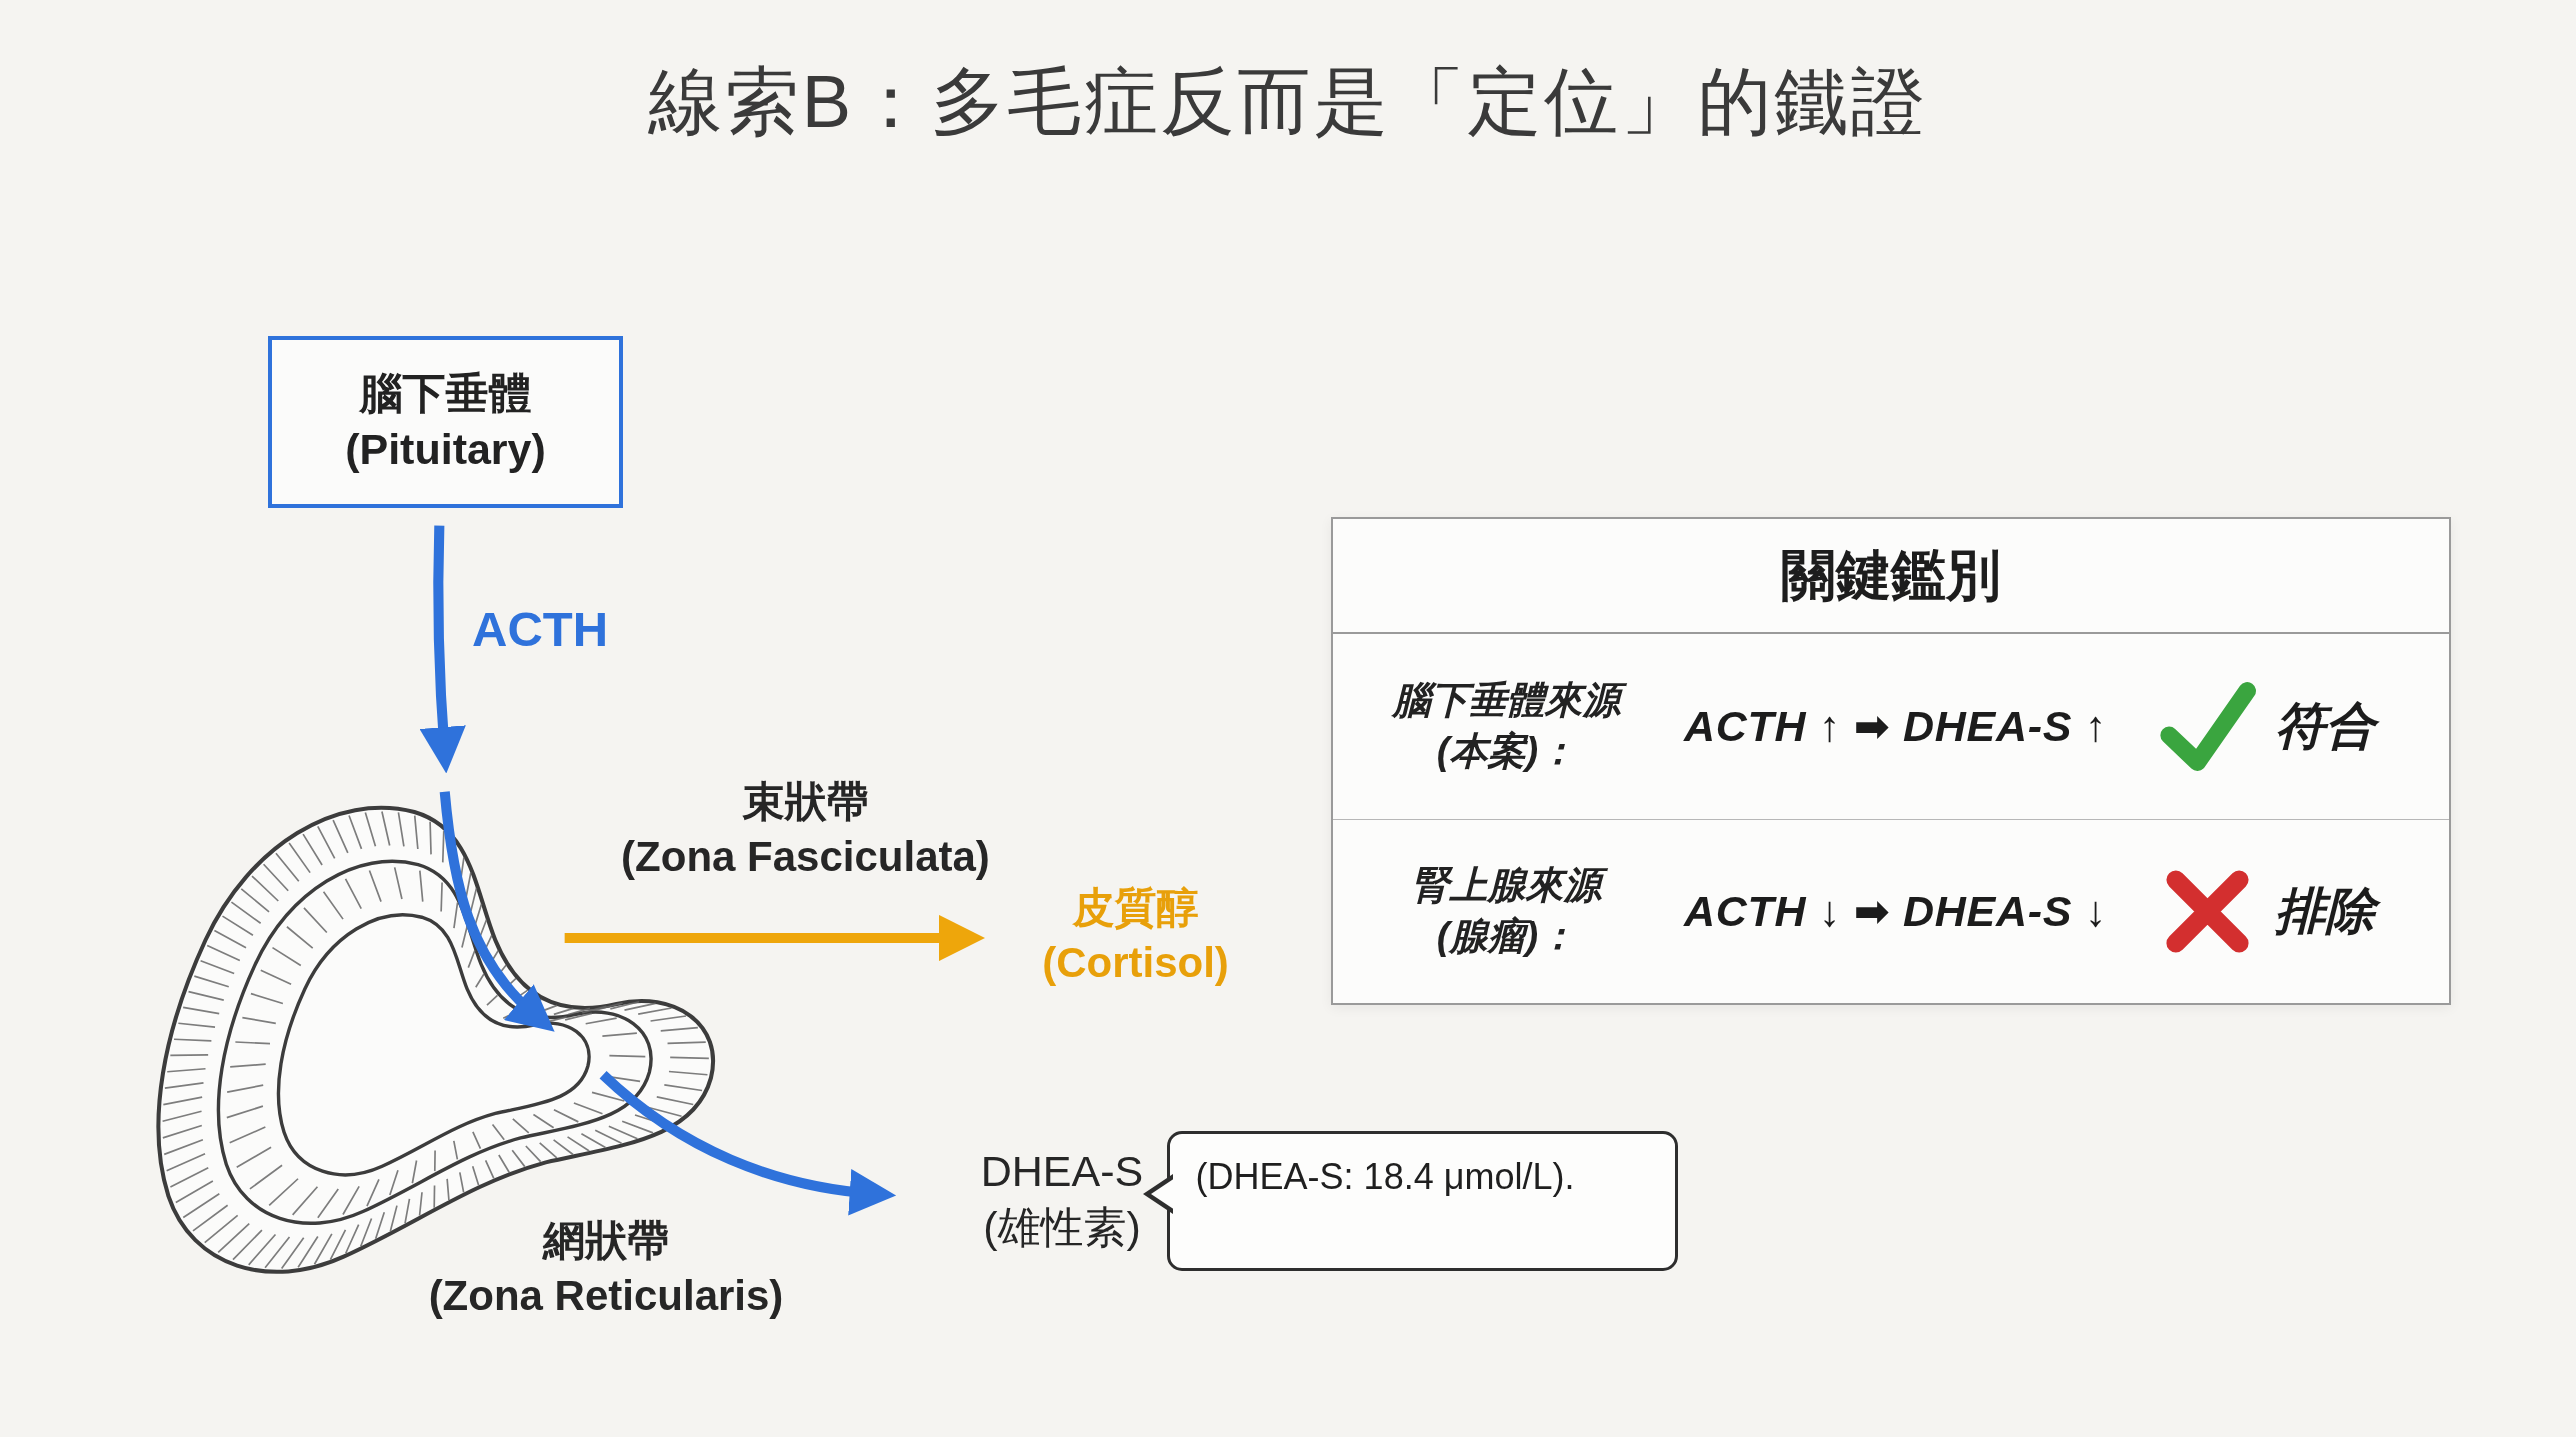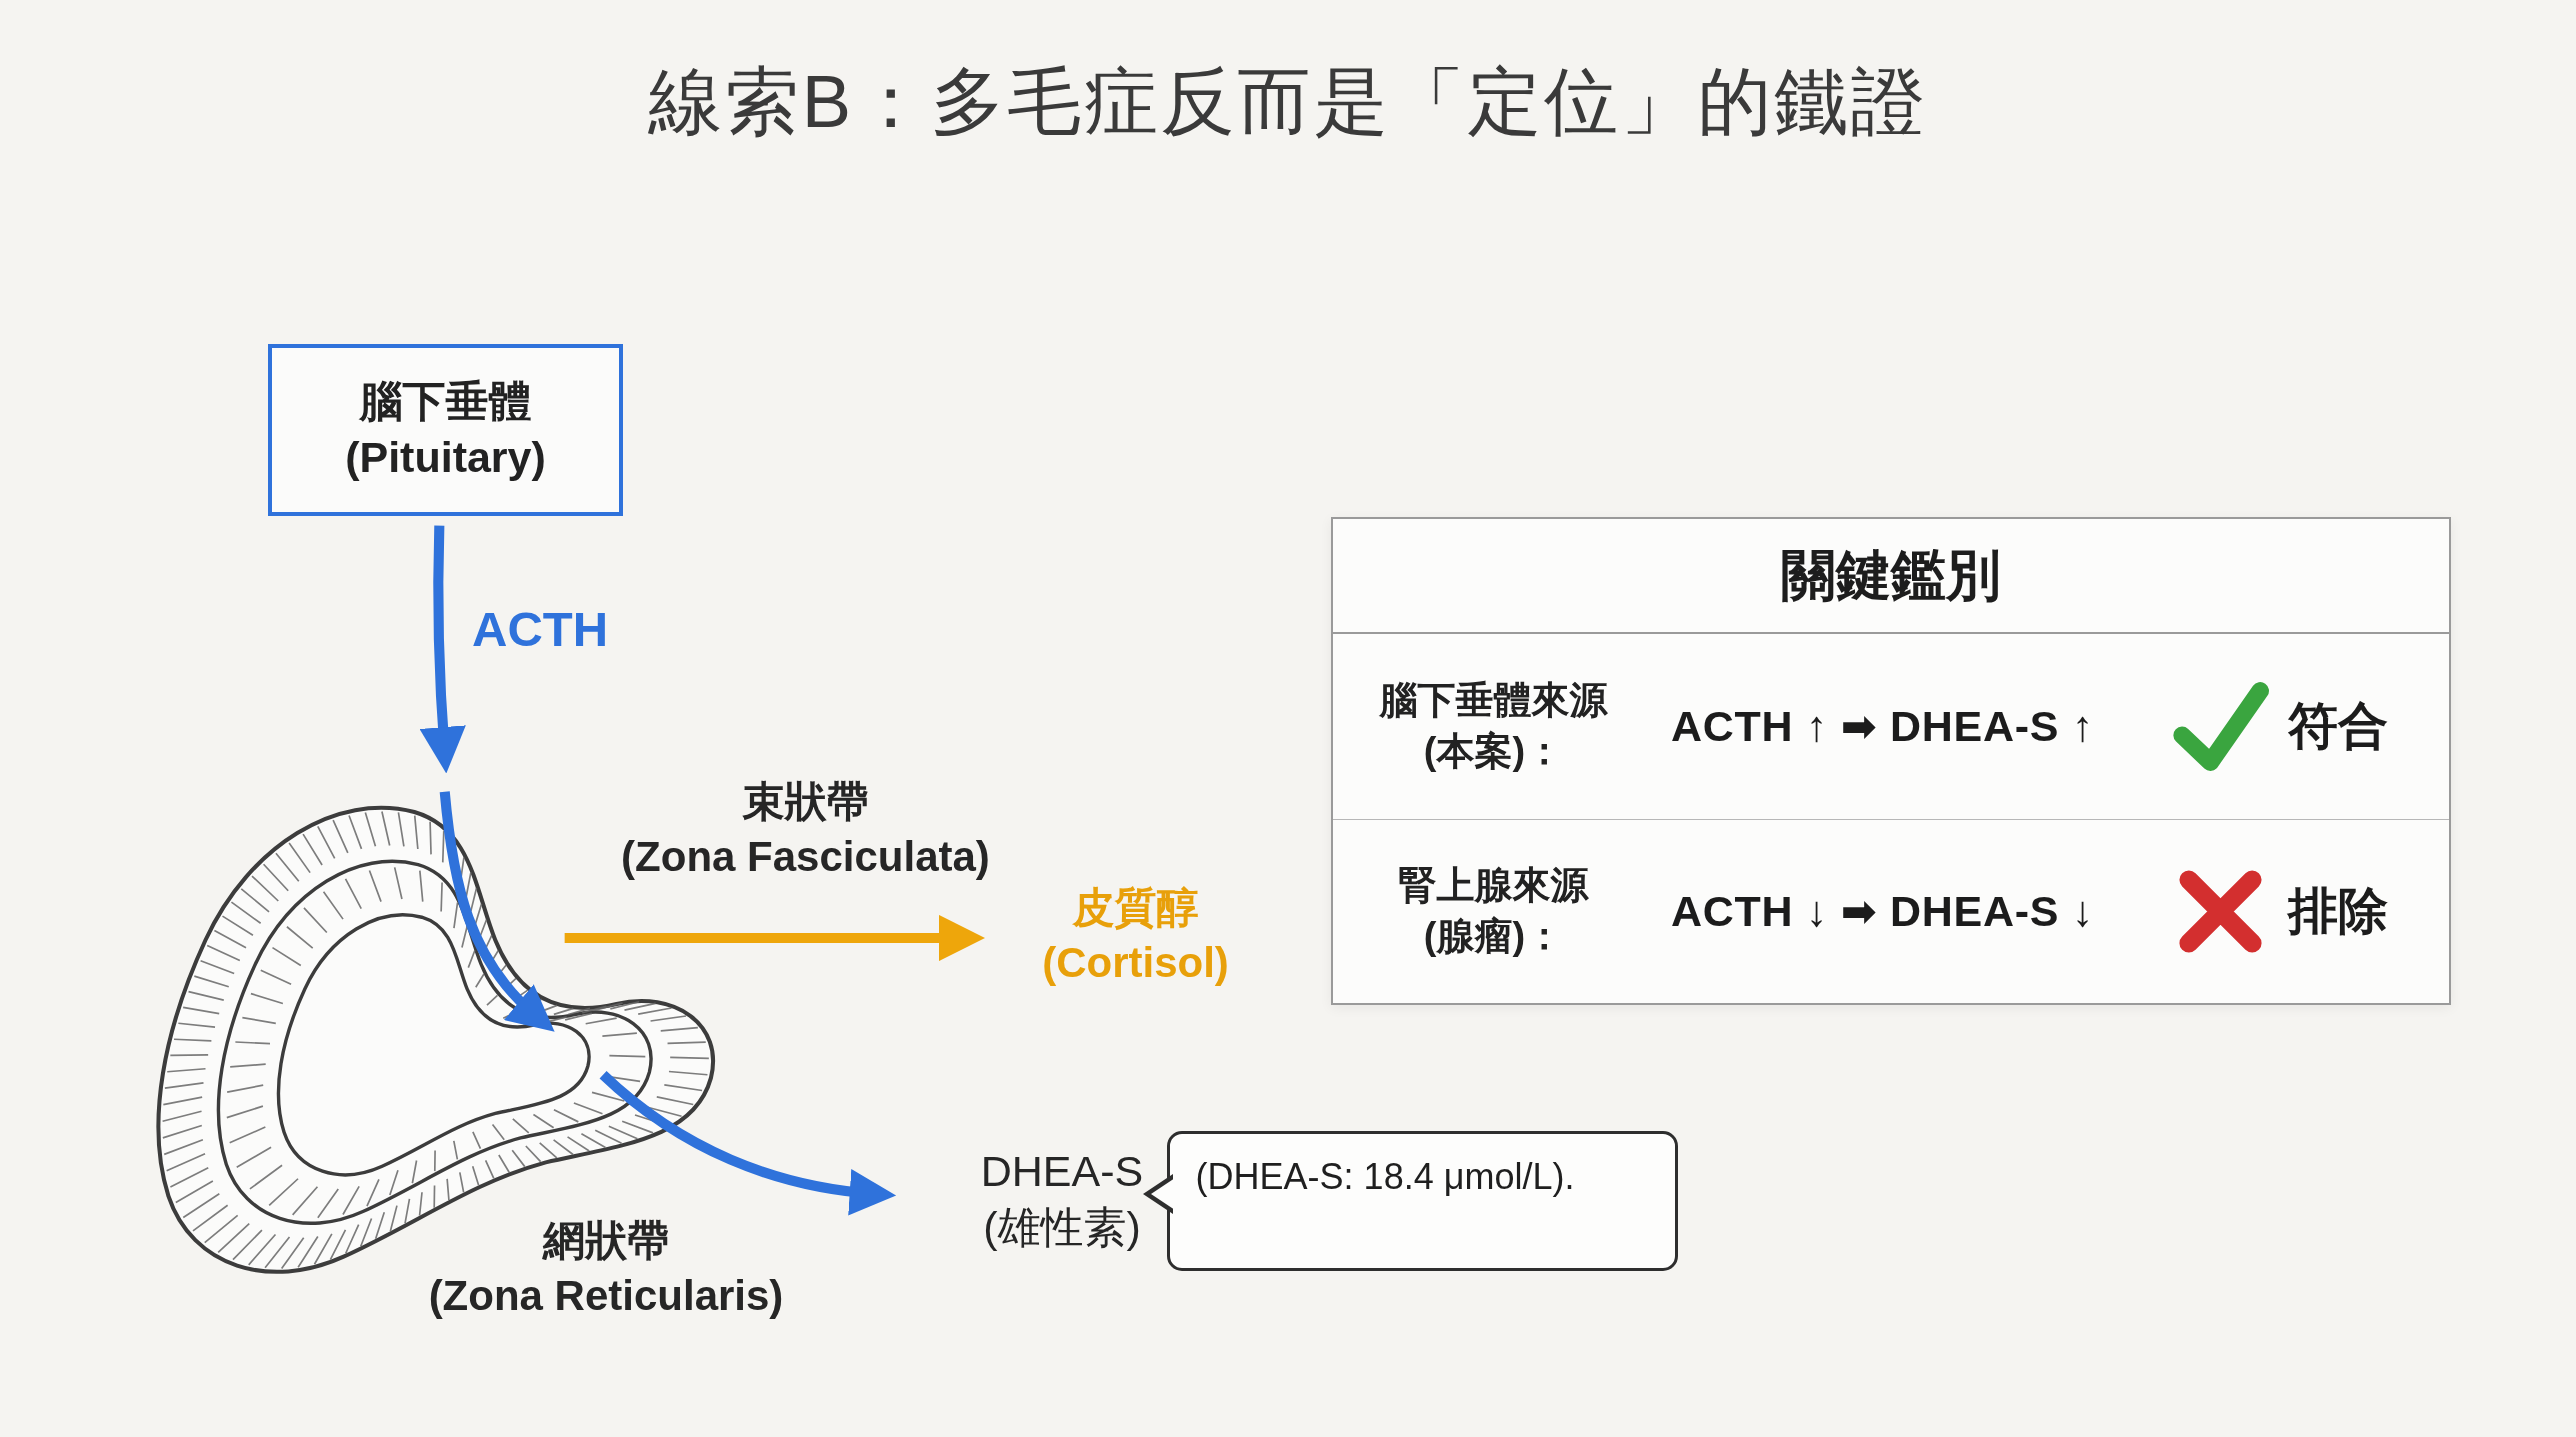--- a/index.html
+++ b/index.html
@@ -14,21 +14,21 @@
 
   
   .page-title{
     left:0;top:53px;width:100%;
     font-size:74px;font-weight:400;color:#3a3a3a;
     letter-spacing:2.7px;text-align:center;
   }
 
   
   .pituitary-box{
-    left:268px;top:344px;width:347px;height:164px;
+    left:268px;top:336px;width:347px;height:164px;
     background:#fbfbfa;border:4px solid #2f72db;
     display:flex;flex-direction:column;align-items:center;justify-content:center;
     font-size:43px;font-weight:600;line-height:1.3;color:#222;
   }
 
   .acth-label{
     left:472px;top:601px;
     font-size:49px;font-weight:700;color:#2f72db;
   }
 
@@ -62,21 +62,21 @@
     background:#fcfcfb;border:2px solid #9a9a9a;box-sizing:border-box;
     display:grid;grid-template-rows:115px 1fr 1fr;
     box-shadow:0 2.7px 12px rgba(0,0,0,0.06);
   }
   .key-table-header{
     border-bottom:2px solid #9a9a9a;
     display:flex;align-items:center;justify-content:center;
     font-size:55px;font-weight:800;color:#1d1d1d;
   }
   .key-row{
-    display:flex;align-items:center;box-sizing:border-box;padding:0 19px;
+    display:flex;align-items:center;box-sizing:border-box;padding:0 32px;font-style:italic;
   }
   .key-row + .key-row{border-top:1.3px solid #b7b7b7;justify-content:space-between;}
   .key-row-source{
     width:283px;text-align:center;font-size:38px;font-weight:600;line-height:1.35;color:#222;
   }
   .key-row-formula{
     flex:1;padding-left:36px;font-size:43px;font-weight:600;color:#1c1c1c;letter-spacing:0.7px;
   }
   .key-row-icon{width:135px;display:flex;align-items:center;justify-content:center;}
   .key-row-verdict{width:142px;font-size:50px;font-weight:700;color:#1c1c1c;}

